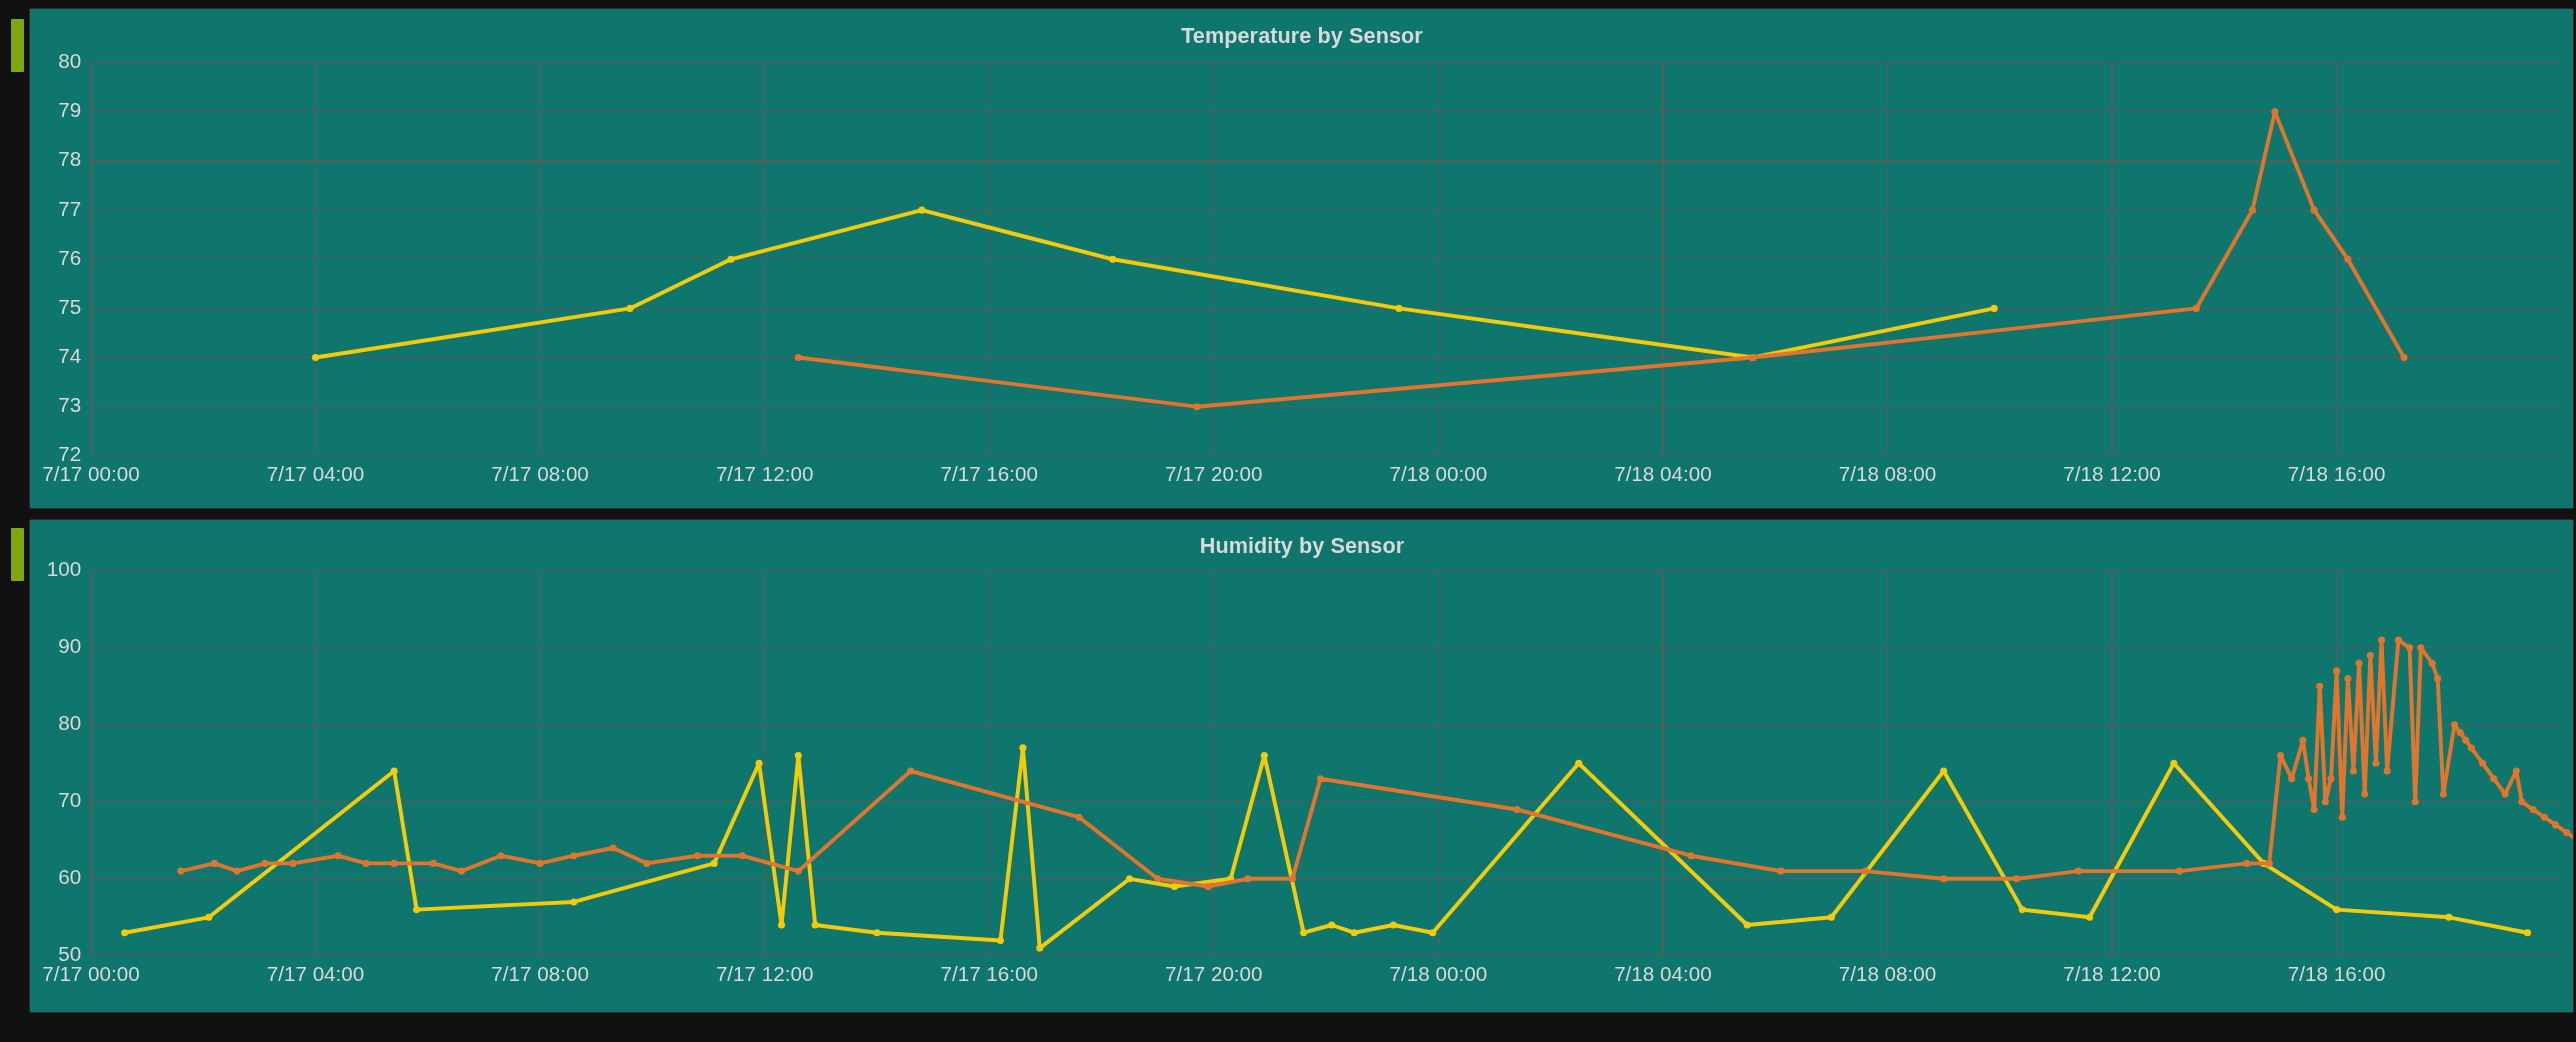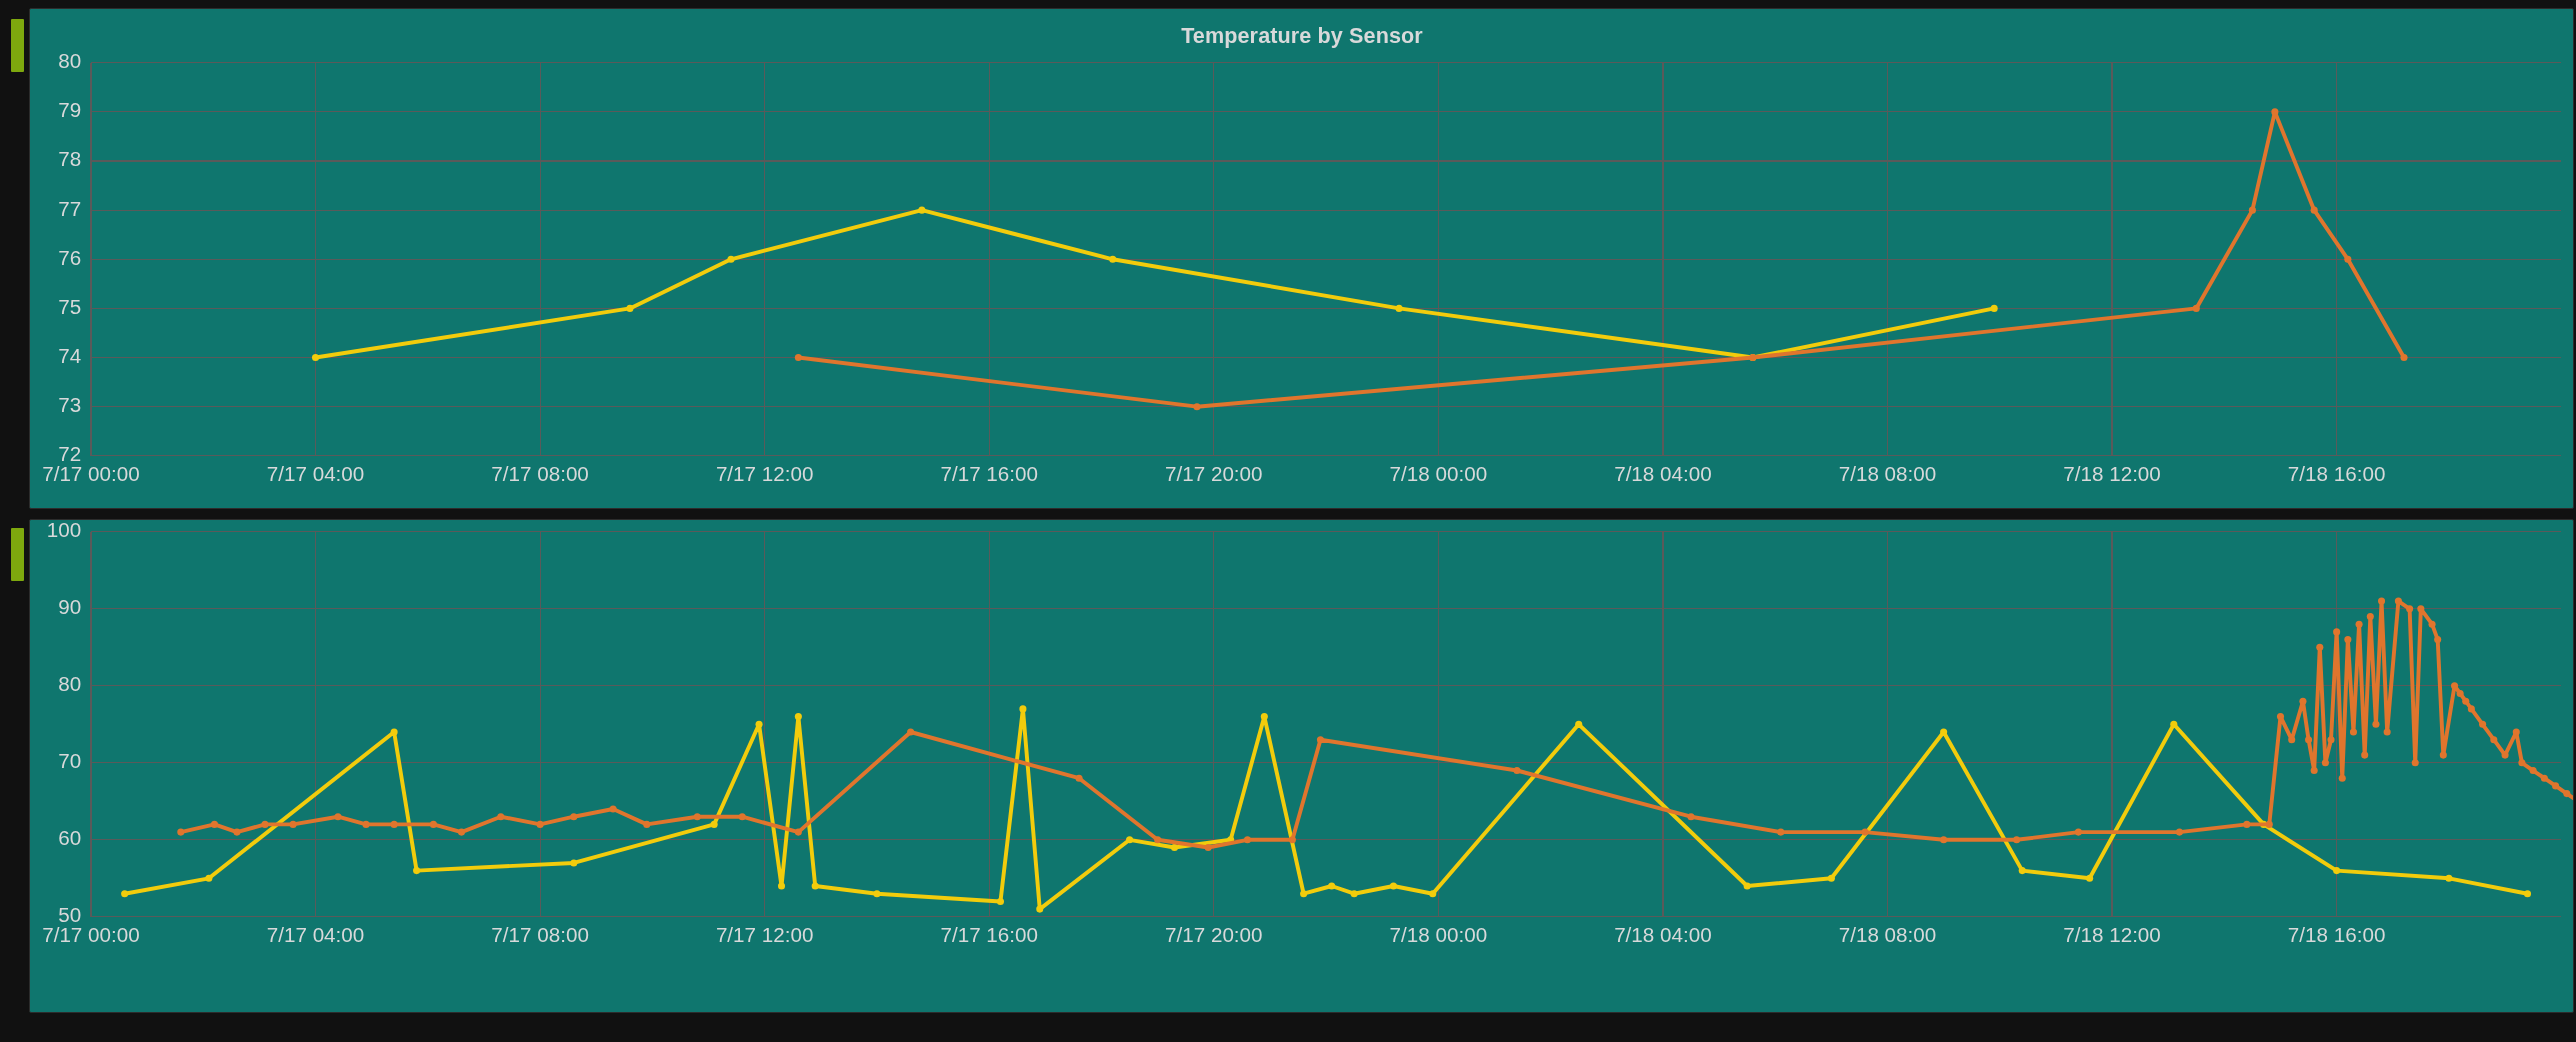--- a/index.html
+++ b/index.html
@@ -146,20 +146,21 @@
           <circle cx="2282.84" cy="64.00" r="3.6" fill="#e0752d"></circle>
           <circle cx="2322.80" cy="164.00" r="3.6" fill="#e0752d"></circle>
           <circle cx="2357.05" cy="214.00" r="3.6" fill="#e0752d"></circle>
           <circle cx="2414.15" cy="314.00" r="3.6" fill="#e0752d"></circle>
         </svg>
     </div>
   </div>
 
   <div class="panel panel-hum">
     <div class="accent-bar"></div>
+    <div class="panel-title">Humidity by Sensor</div>
     <div class="plot-wrap">
       <svg class="chart-svg" id="chart-1" viewBox="0 0 2586 450" preserveAspectRatio="none">
           <line x1="62" y1="404" x2="2574" y2="404" class="gridline"></line>
           <text x="52" y="404" class="ytick">50</text>
           <line x1="62" y1="325.6" x2="2574" y2="325.6" class="gridline"></line>
           <text x="52" y="325.6" class="ytick">60</text>
           <line x1="62" y1="247.2" x2="2574" y2="247.2" class="gridline"></line>
           <text x="52" y="247.2" class="ytick">70</text>
           <line x1="62" y1="168.8" x2="2574" y2="168.8" class="gridline"></line>
           <text x="52" y="168.8" class="ytick">80</text>

